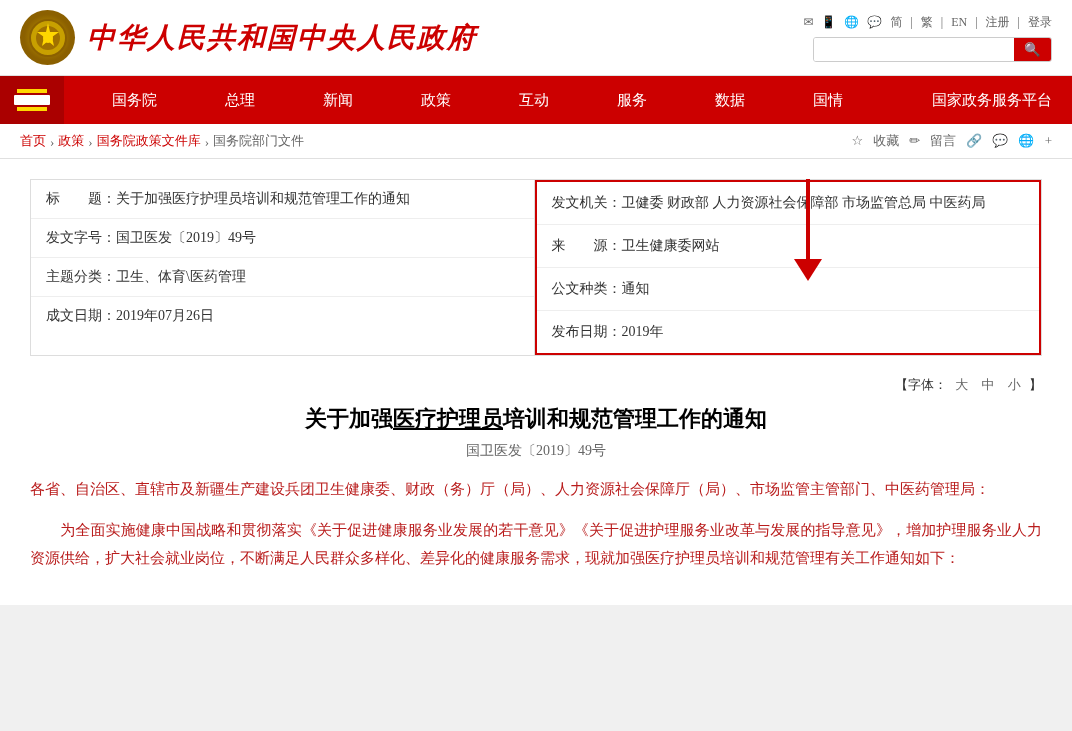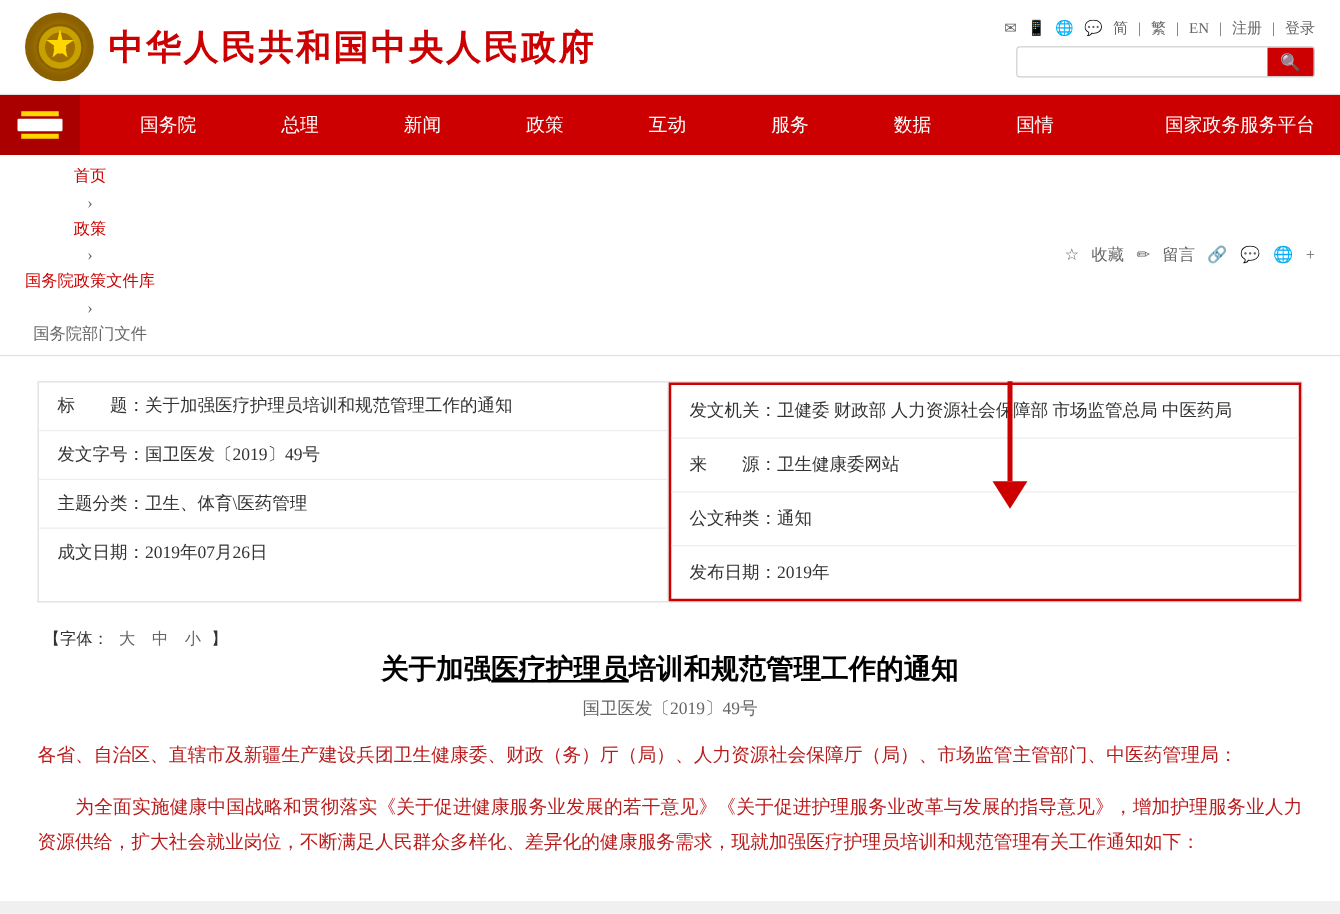--- a/index.html
+++ b/index.html
@@ -2,57 +2,57 @@
 <html><head>
   <meta charset="utf-8">
   <style>
     * { margin: 0; padding: 0; box-sizing: border-box; }
     body { font-family: "SimSun", "宋体", serif; background: #f0f0f0; font-size: 14px; color: #333; width: 1072px; }
     
     
     .header { background: #fff; padding: 10px 20px; display: flex; align-items: center; justify-content: space-between; border-bottom: 1px solid #e0e0e0; }
     .header-left { display: flex; align-items: center; gap: 12px; }
     .logo-emblem { width: 55px; height: 55px; background: radial-gradient(circle, #c8a000 0%, #8b6000 60%); border-radius: 50%; display: flex; align-items: center; justify-content: center; color: #ffd700; font-size: 20px; }
-    .logo-text { display: flex; flex-direction: row; }
+    .logo-text { display: flex; flex-direction: row; font-style: italic; }
     .logo-title { font-size: 28px; font-weight: bold; color: #c00; font-family: "KaiTi", "楷体", serif; letter-spacing: 2px; }
     .logo-url { font-size: 12px; color: #666; }
     .header-right { display: flex; flex-direction: column; align-items: flex-end; gap: 6px; }
     .header-icons { display: flex; gap: 8px; align-items: center; font-size: 12px; color: #666; }
     .header-icons span { cursor: pointer; }
     .header-search { display: flex; align-items: center; border: 1px solid #ccc; border-radius: 3px; overflow: hidden; }
     .header-search input { border: none; outline: none; padding: 4px 8px; width: 180px; font-size: 13px; }
     .header-search button { background: #c00; border: none; color: #fff; padding: 4px 8px; cursor: pointer; }
 
     
     .nav { background: #c00; display: flex; align-items: center; gap: 28px; }
     .nav-logo { background: #a00; padding: 8px 12px; }
     .nav-item { color: #fff; padding: 12px 20px; font-size: 15px; cursor: pointer; text-decoration: none; display: block; }
 
     
     .breadcrumb { background: #fff; padding: 8px 20px; border-bottom: 1px solid #e0e0e0; display: flex; align-items: center; justify-content: space-between; }
-    .breadcrumb-left { display: flex; align-items: center; gap: 4px; font-size: 13px; color: #666; flex-direction: column; }
+    .breadcrumb-left { display: flex; align-items: flex-end; gap: 4px; font-size: 13px; color: #666; }
     .breadcrumb-left a { color: #c00; text-decoration: none; }
     .breadcrumb-right { display: flex; gap: 10px; align-items: center; font-size: 13px; color: #666; }
     .breadcrumb-right span { cursor: pointer; }
 
     
     .content { background: #fff; margin: 0; padding: 20px 30px; }
 
     
     .doc-meta { border: 1px solid #ddd; margin-bottom: 20px; display: flex; }
     .doc-meta-left { flex: 1; padding: 0; border-right: 1px solid #ddd; }
     .doc-meta-right { flex: 1; padding: 0; border: 2px solid #c00; position: relative; }
     .meta-row { display: flex; padding: 10px 15px; border-bottom: 1px solid #eee; align-items: flex-start; }
     .meta-row:last-child { border-bottom: none; }
     .meta-label { color: #333; min-width: 70px; white-space: nowrap; font-size: 14px; }
     .meta-value { color: #333; font-size: 14px; flex: 1; }
     .doc-meta-right .meta-row { padding: 12px 15px; }
 
     
-    .font-controls { text-align: left; margin-bottom: 0; font-size: 13px; color: #666; }
+    .font-controls { text-align: right; margin-bottom: 10px; font-size: 13px; color: #666; }
     .font-controls span { margin-left: 5px; cursor: pointer; }
     .font-controls .bracket { color: #333; }
 
     
     .article-title { text-align: center; font-size: 22px; font-weight: bold; margin-bottom: 8px; color: #000; }
     .article-title .highlight { text-decoration: underline; color: #000; }
     .article-subtitle { text-align: center; font-size: 14px; color: #666; margin-bottom: 15px; }
     .article-body { font-size: 15px; line-height: 1.9; color: #b91c1c; }
     .article-body p { margin-bottom: 12px; text-align: justify; }
   </style>

